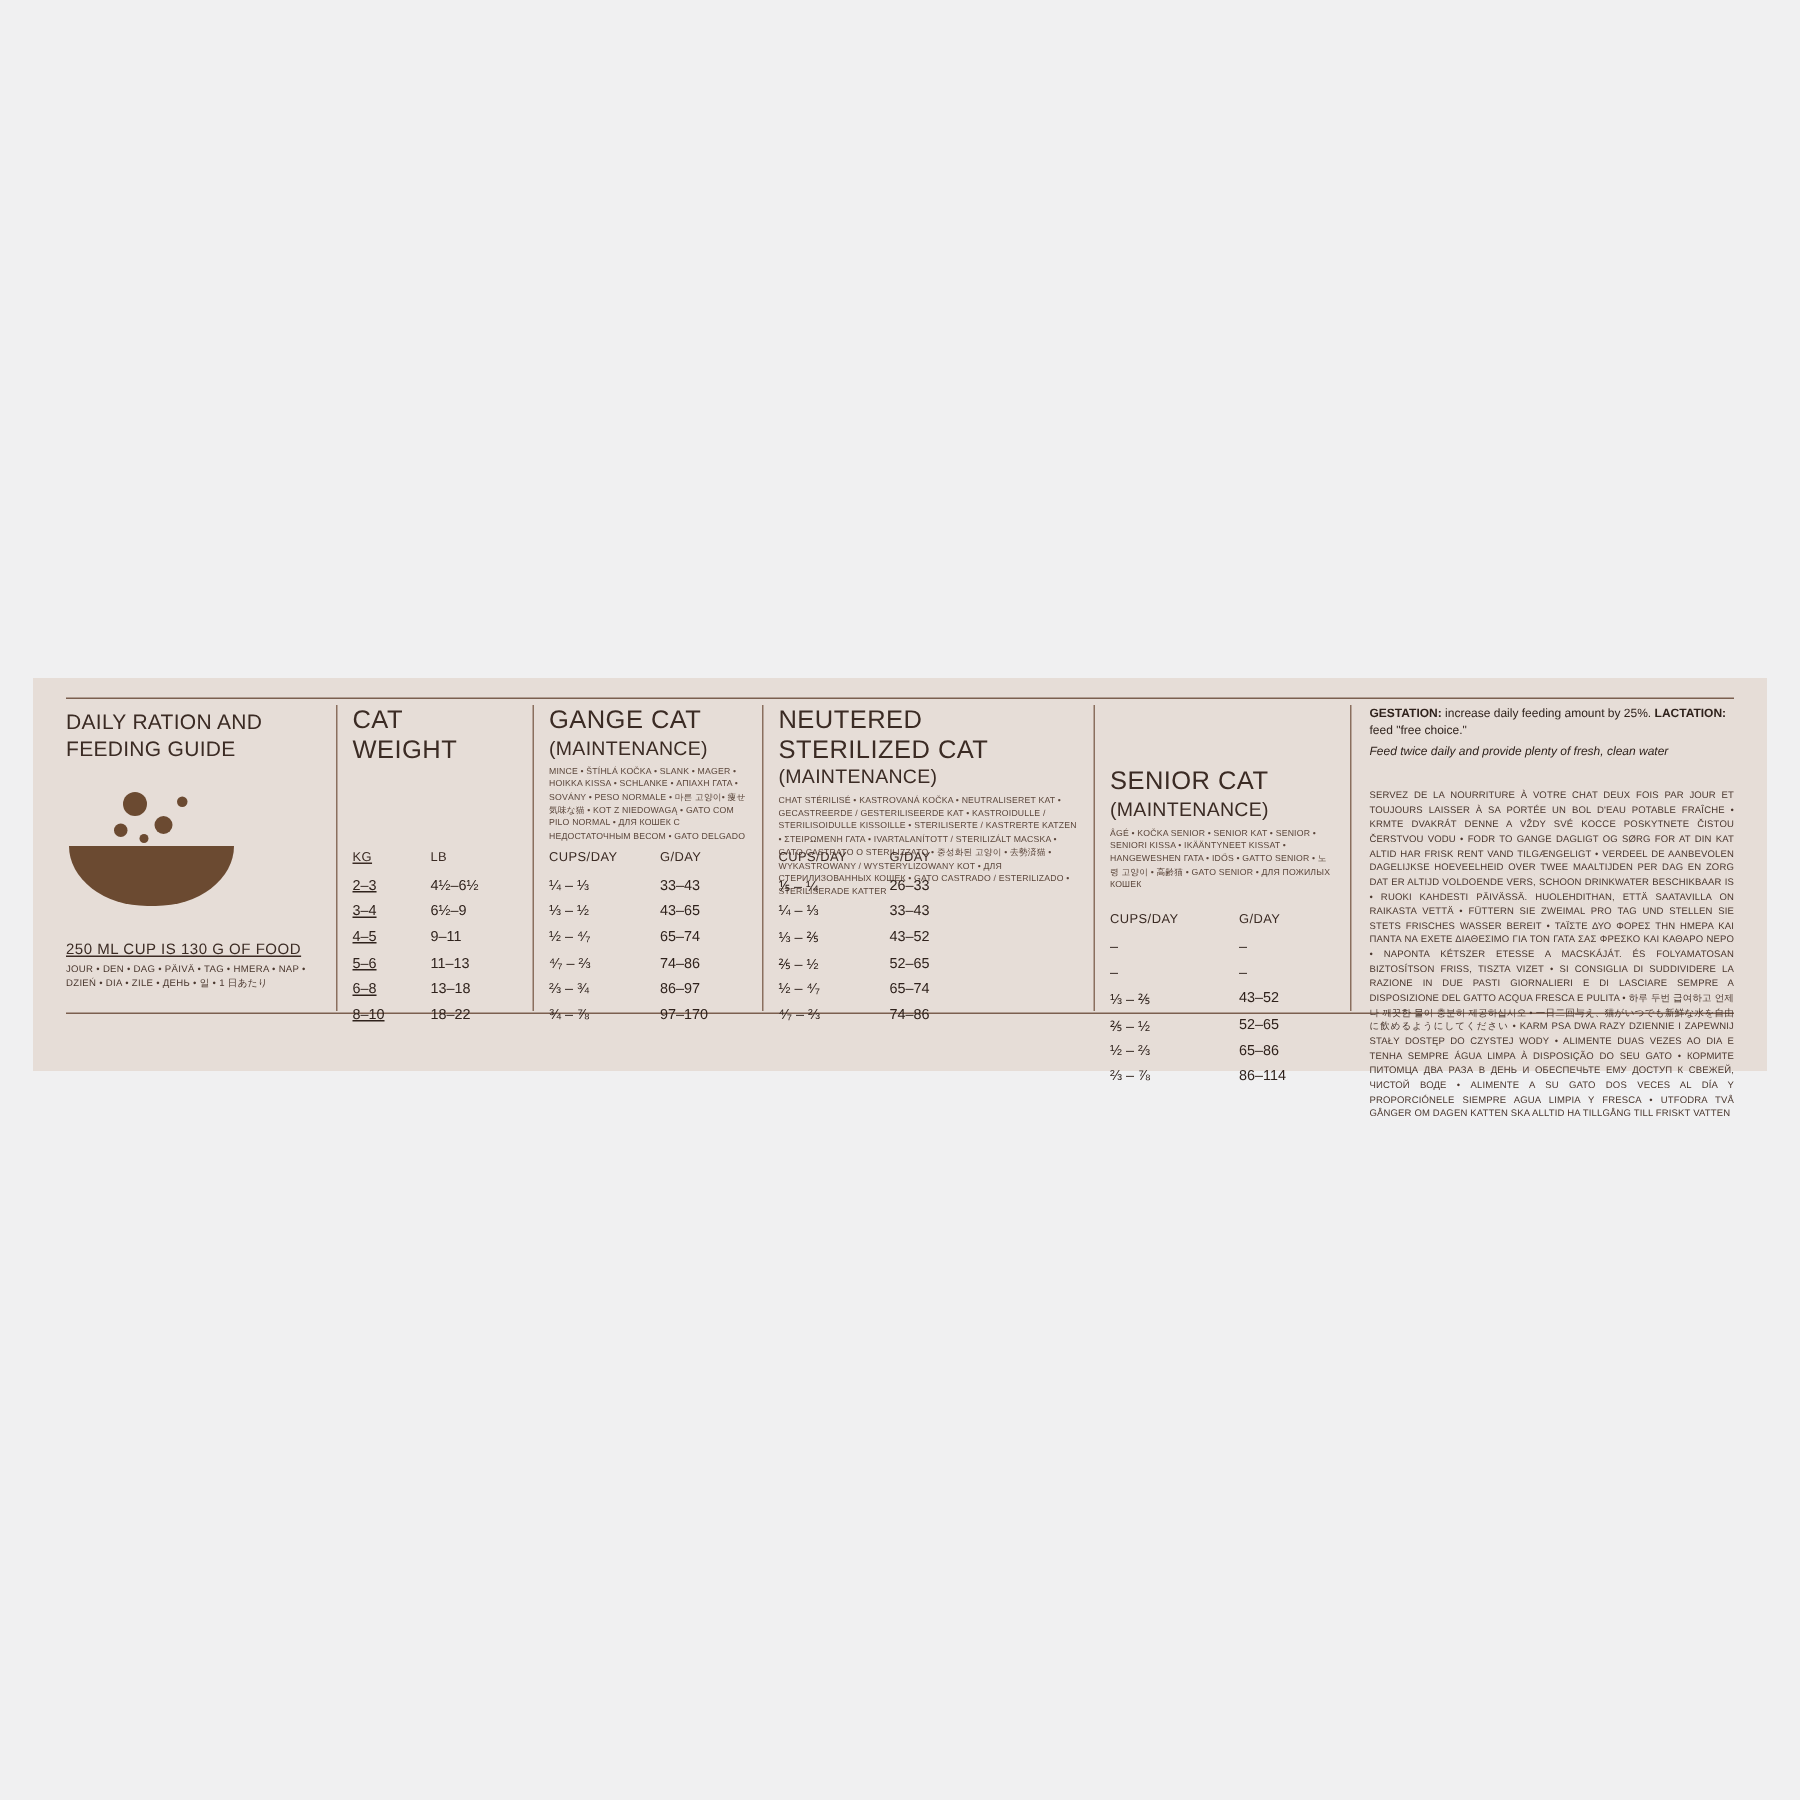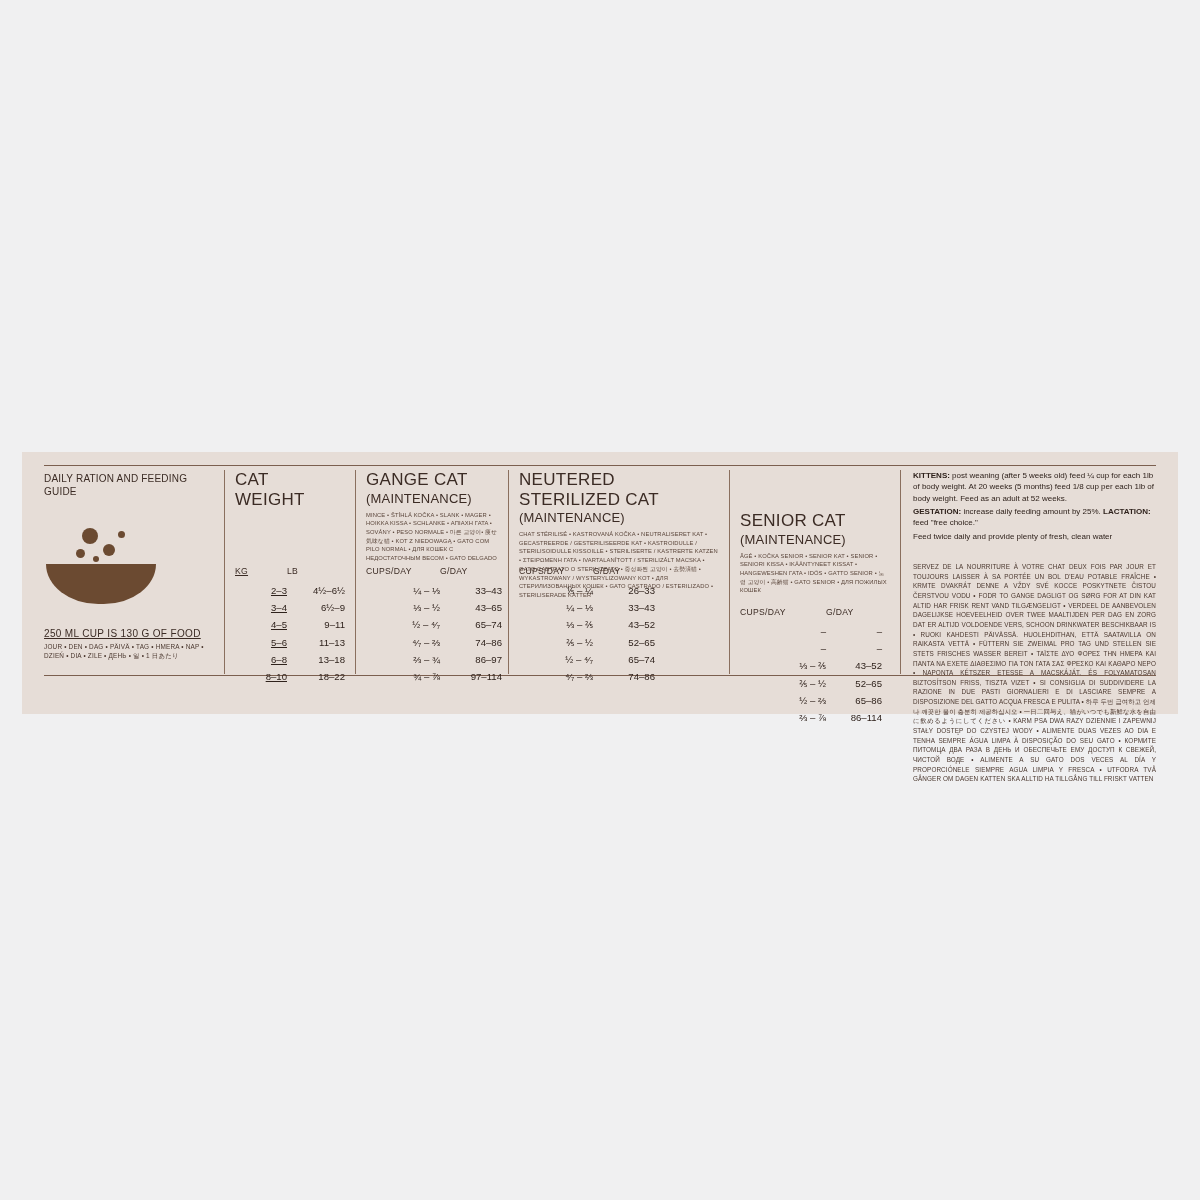--- a/index.html
+++ b/index.html
@@ -45,21 +45,21 @@
     display: flex;
     flex-direction: row;
   }
   
   .brandcol {
     width: 170px;
     flex: 0 0 170px;
     position: relative;
   }
   .guide-title {
-    font-size: 10px;
+    font-size: 14px;
     letter-spacing: .2px;
     line-height: 1.28;
     color: #3b2b24;
     margin: 3px 0 0 0;
   }
   .bowl-wrap {
     position: absolute;
     left: 2px;
     top: 52px;
     width: 120px;
@@ -141,21 +141,20 @@
     display: flex;
     font-size: 8.6px;
     letter-spacing: .3px;
     color: #3b2b24;
   }
   .rows {
     position: absolute;
     top: 112px;
     left: 0;
     right: 0;
-    text-align: right;
   }
   .row {
     display: flex;
     height: 17.2px;
     align-items: center;
     font-size: 9.6px;
     color: #2f221c;
   }
   .cw { width: 52px; flex: 0 0 52px; text-decoration: underline; }
   .cw2 { width: 58px; flex: 0 0 58px; }
@@ -172,20 +171,21 @@
   
   .note-p {
     font-size: 8px;
     line-height: 1.42;
     color: #2f221c;
     margin: 0 0 2px 0;
   }
   .note-p b { font-weight: bold; }
   .note-ital {
     font-size: 8px;
+    font-style: italic;
     line-height: 1.42;
     color: #2f221c;
     margin: 0 0 20px 0;
   }
   .note-multi {
     font-size: 6.35px;
     line-height: 1.52;
     letter-spacing: .1px;
     color: #4a372e;
     margin: 0;
@@ -291,21 +291,21 @@
         <div class="row">
           <div class="c-cups">⁴⁄₇ – ⅔</div>
           <div class="c-g">74–86</div>
         </div>
         <div class="row">
           <div class="c-cups">⅔ – ¾</div>
           <div class="c-g">86–97</div>
         </div>
         <div class="row">
           <div class="c-cups">¾ – ⅞</div>
-          <div class="c-g">97–114</div>
+          <div class="c-g">97–170</div>
         </div>
       </div>
     </div>
 
     <div class="vline"></div>
 
     <div class="col col-neut">
       <div class="col-head">NEUTERED STERILIZED CAT</div>
       <div class="col-sub">(MAINTENANCE)</div>
       <div class="langline">CHAT STÉRILISÉ • KASTROVANÁ KOČKA • NEUTRALISERET KAT • GECASTREERDE / GESTERILISEERDE KAT • KASTROIDULLE / STERILISOIDULLE KISSOILLE • STERILISERTE / KASTRERTE KATZEN • ΣΤΕΙΡΩΜΕΝΗ ΓΑΤΑ • IVARTALANÍTOTT / STERILIZÁLT MACSKA • GATO CASTRATO O STERILIZZATO • 중성화된 고양이 • 去勢済猫 • WYKASTROWANY / WYSTERYLIZOWANY KOT • ДЛЯ СТЕРИЛИЗОВАННЫХ КОШЕК • GATO CASTRADO / ESTERILIZADO • STERILISERADE KATTER</div>
@@ -376,23 +376,20 @@
           <div class="c-cups-s">⅔ – ⅞</div>
           <div class="c-g-s">86–114</div>
         </div>
       </div>
     </div>
 
     <div class="vline"></div>
 
     <div class="col col-notes">
       <p class="note-p">
-        <b>KITTENS:</b><span> post weaning (after 5 weeks old) feed ¼ cup for each 1lb of body weight. At 20 weeks (5 months) feed 1/8 cup per each 1lb of body weight. Feed as an adult at 52 weeks.</span>
-      </p>
-      <p class="note-p">
         <b>GESTATION:</b><span> increase daily feeding amount by 25%. </span><b>LACTATION:</b><span> feed "free choice."</span>
       </p>
       <p class="note-ital">Feed twice daily and provide plenty of fresh, clean water</p>
       <p class="note-multi">SERVEZ DE LA NOURRITURE À VOTRE CHAT DEUX FOIS PAR JOUR ET TOUJOURS LAISSER À SA PORTÉE UN BOL D'EAU POTABLE FRAÎCHE • KRMTE DVAKRÁT DENNE A VŽDY SVÉ KOCCE POSKYTNETE ČISTOU ČERSTVOU VODU • FODR TO GANGE DAGLIGT OG SØRG FOR AT DIN KAT ALTID HAR FRISK RENT VAND TILGÆNGELIGT • VERDEEL DE AANBEVOLEN DAGELIJKSE HOEVEELHEID OVER TWEE MAALTIJDEN PER DAG EN ZORG DAT ER ALTIJD VOLDOENDE VERS, SCHOON DRINKWATER BESCHIKBAAR IS • RUOKI KAHDESTI PÄIVÄSSÄ. HUOLEHDITHAN, ETTÄ SAATAVILLA ON RAIKASTA VETTÄ • FÜTTERN SIE ZWEIMAL PRO TAG UND STELLEN SIE STETS FRISCHES WASSER BEREIT • ΤΑΪΣΤΕ ΔΥΟ ΦΟΡΕΣ ΤΗΝ ΗΜΕΡΑ ΚΑΙ ΠΑΝΤΑ ΝΑ ΕΧΕΤΕ ΔΙΑΘΕΣΙΜΟ ΓΙΑ ΤΟΝ ΓΑΤΑ ΣΑΣ ΦΡΕΣΚΟ ΚΑΙ ΚΑΘΑΡΟ ΝΕΡΟ • NAPONTA KÉTSZER ETESSE A MACSKÁJÁT. ÉS FOLYAMATOSAN BIZTOSÍTSON FRISS, TISZTA VIZET • SI CONSIGLIA DI SUDDIVIDERE LA RAZIONE IN DUE PASTI GIORNALIERI E DI LASCIARE SEMPRE A DISPOSIZIONE DEL GATTO ACQUA FRESCA E PULITA • 하루 두번 급여하고 언제나 깨끗한 물이 충분히 제공하십시오 • 一日二回与え、猫がいつでも新鮮な水を自由に飲めるようにしてください • KARM PSA DWA RAZY DZIENNIE I ZAPEWNIJ STAŁY DOSTĘP DO CZYSTEJ WODY • ALIMENTE DUAS VEZES AO DIA E TENHA SEMPRE ÁGUA LIMPA À DISPOSIÇÃO DO SEU GATO • КОРМИТЕ ПИТОМЦА ДВА РАЗА В ДЕНЬ И ОБЕСПЕЧЬТЕ ЕМУ ДОСТУП К СВЕЖЕЙ, ЧИСТОЙ ВОДЕ • ALIMENTE A SU GATO DOS VECES AL DÍA Y PROPORCIÓNELE SIEMPRE AGUA LIMPIA Y FRESCA • UTFODRA TVÅ GÅNGER OM DAGEN KATTEN SKA ALLTID HA TILLGÅNG TILL FRISKT VATTEN</p>
     </div>
 
   </div>
 
 </div>
 

